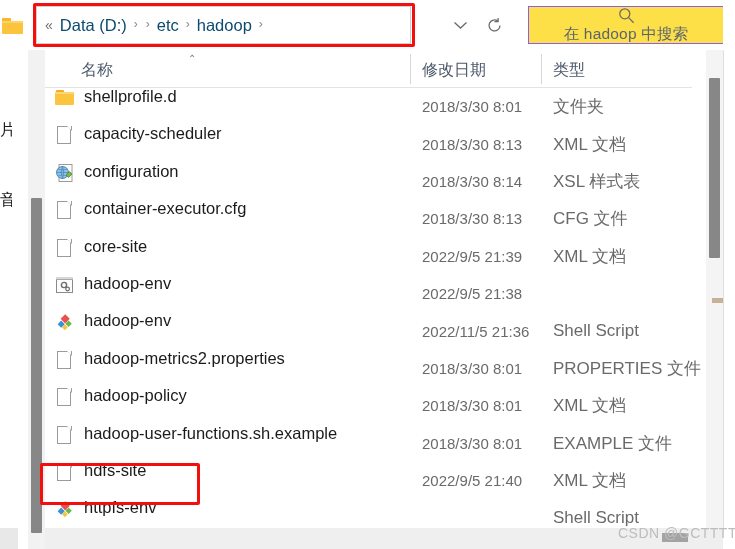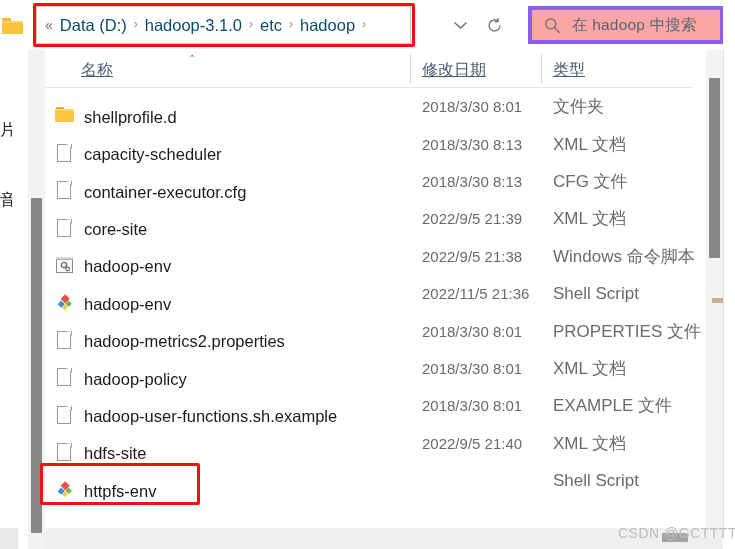--- a/index.html
+++ b/index.html
@@ -106,25 +106,26 @@
     left: 478px; top: 10px;
     width: 32px; height: 30px;
     display: flex; align-items: center; justify-content: center;
   }
   .refresh-btn svg { display: block; }
 
   .searchbox {
     position: absolute;
     left: 528px; top: 6px;
     width: 196px; height: 38px;
-    border: 4px solid #8b5cf6;
-    background: #fca5a5;
+    border: 1px solid #8b5cf6;
+    background: #fde047;
     box-sizing: border-box;
     display: flex;
     align-items: center;
+    flex-direction: column;
   }
   .search-icon-wrap {
     width: 40px;
     display: flex; align-items: center; justify-content: center;
   }
   .search-placeholder {
     color: #5b6572;
     font-size: 15.5px;
     white-space: nowrap;
     letter-spacing: 0.2px;
@@ -197,21 +198,20 @@
     left: 0; top: 0;
     width: 690px; height: 38px;
     background: #ffffff;
   }
   .colheader .label {
     position: absolute;
     top: 10px;
     color: #4c5a6b;
     font-size: 16px;
     white-space: nowrap;
-    text-decoration: underline;
   }
   .colheader .divider {
     position: absolute;
     top: 4px;
     width: 1px; height: 30px;
     background: #d6d6d6;
   }
   .sort-caret {
     position: absolute;
     left: 143px; top: 4px;
@@ -234,21 +234,21 @@
   .row {
     position: relative;
     height: 37.4px;
     width: 690px;
   }
   .row .name-cell {
     position: absolute;
     left: 10px; top: 0;
     height: 37.4px;
     display: flex;
-    align-items: flex-end;
+    align-items: flex-start;
   }
   .row .icon-slot {
     width: 20px; height: 20px;
     margin-right: 9px;
     position: relative;
     flex: 0 0 auto;
   }
   .row .fname {
     color: #1b1b1b;
     font-size: 16.5px;
@@ -411,21 +411,20 @@
         <span class="body"></span>
         <span class="lip"></span>
     </div>
 
     <div class="addressbar">
       <span class="crumb-pre">«</span>
 
       <span class="crumb">Data (D:)</span>
       <span class="crumb-sep">›</span>
 
-      <span class="crumb">hadoop-3.1.0</span>
       <span class="crumb-sep">›</span>
 
       <span class="crumb">etc</span>
       <span class="crumb-sep">›</span>
 
       <span class="crumb">hadoop</span>
       <span class="crumb-sep">›</span>
     </div>
 
     <div class="addr-redbox"></div>
@@ -503,20 +502,34 @@
               <span class="fold"></span>
               <span class="fold-in"></span>
             </span>
             <span class="fname">capacity-scheduler</span>
           </div>
           <div class="date-cell">2018/3/30 8:13</div>
           <div class="type-cell">XML 文档</div>
         </div>
         <div class="row">
           <div class="name-cell">
+            <span class="icon-slot ic-xsl"><svg width="20" height="20" viewBox="0 0 20 20">
+                <rect x="4" y="1.5" width="13" height="17" fill="#ffffff" stroke="#9b9b9b" stroke-width="1"></rect>
+                <circle cx="7.5" cy="9.5" r="6" fill="#8fc3e8" stroke="#4a86b5" stroke-width="1"></circle>
+                <path d="M2 9.5 H13 M7.5 3.6 Q10.2 9.5 7.5 15.4 Q4.8 9.5 7.5 3.6" fill="none" stroke="#4a86b5" stroke-width="0.8"></path>
+                <path d="M3.2 6.2 Q7.5 8 11.8 6.2 M3.2 12.8 Q7.5 11 11.8 12.8" fill="none" stroke="#4a86b5" stroke-width="0.7"></path>
+                <path d="M11 12 l3.5 -3.5 2.5 2.5 -3.5 3.5 z" fill="#7ab648" stroke="#4c7a2a" stroke-width="0.7"></path>
+              </svg></span>
+            <span class="fname">configuration</span>
+          </div>
+          <div class="date-cell">2018/3/30 8:14</div>
+          <div class="type-cell">XSL 样式表</div>
+        </div>
+        <div class="row">
+          <div class="name-cell">
             <span class="icon-slot ic-doc">
               <span class="page"></span>
               <span class="fold"></span>
               <span class="fold-in"></span>
             </span>
             <span class="fname">container-executor.cfg</span>
           </div>
           <div class="date-cell">2018/3/30 8:13</div>
           <div class="type-cell">CFG 文件</div>
         </div>
@@ -538,21 +551,20 @@
               <span class="frame"></span>
               <span class="topbar2"></span>
               <svg style="position:absolute;left:4px;top:6px" width="12" height="11" viewBox="0 0 12 11">
                 <circle cx="5" cy="4" r="2.6" fill="none" stroke="#6a6a6a" stroke-width="1.4"></circle>
                 <circle cx="8.6" cy="8" r="1.8" fill="none" stroke="#6a6a6a" stroke-width="1.2"></circle>
               </svg>
             </span>
             <span class="fname">hadoop-env</span>
           </div>
           <div class="date-cell">2022/9/5 21:38</div>
-          <div class="type-cell">Windows 命令脚本</div>
         </div>
         <div class="row">
           <div class="name-cell">
             <span class="icon-slot ic-shell"><svg width="20" height="20" viewBox="0 0 20 20">
                 <path d="M10.2 2.2 l4.6 4.6 -4.6 4.6 -4.6 -4.6 z" fill="#e8524a"></path>
                 <path d="M6.2 8.6 l3.6 3.6 -3.6 3.6 -3.6 -3.6 z" fill="#3d8fd6"></path>
                 <path d="M13.6 8.6 l3.2 3.2 -3.2 3.2 -3.2 -3.2 z" fill="#69b84a"></path>
                 <path d="M9.9 12.4 l2.9 2.9 -2.9 2.9 -2.9 -2.9 z" fill="#f2c744"></path>
               </svg></span>
             <span class="fname">hadoop-env</span>

